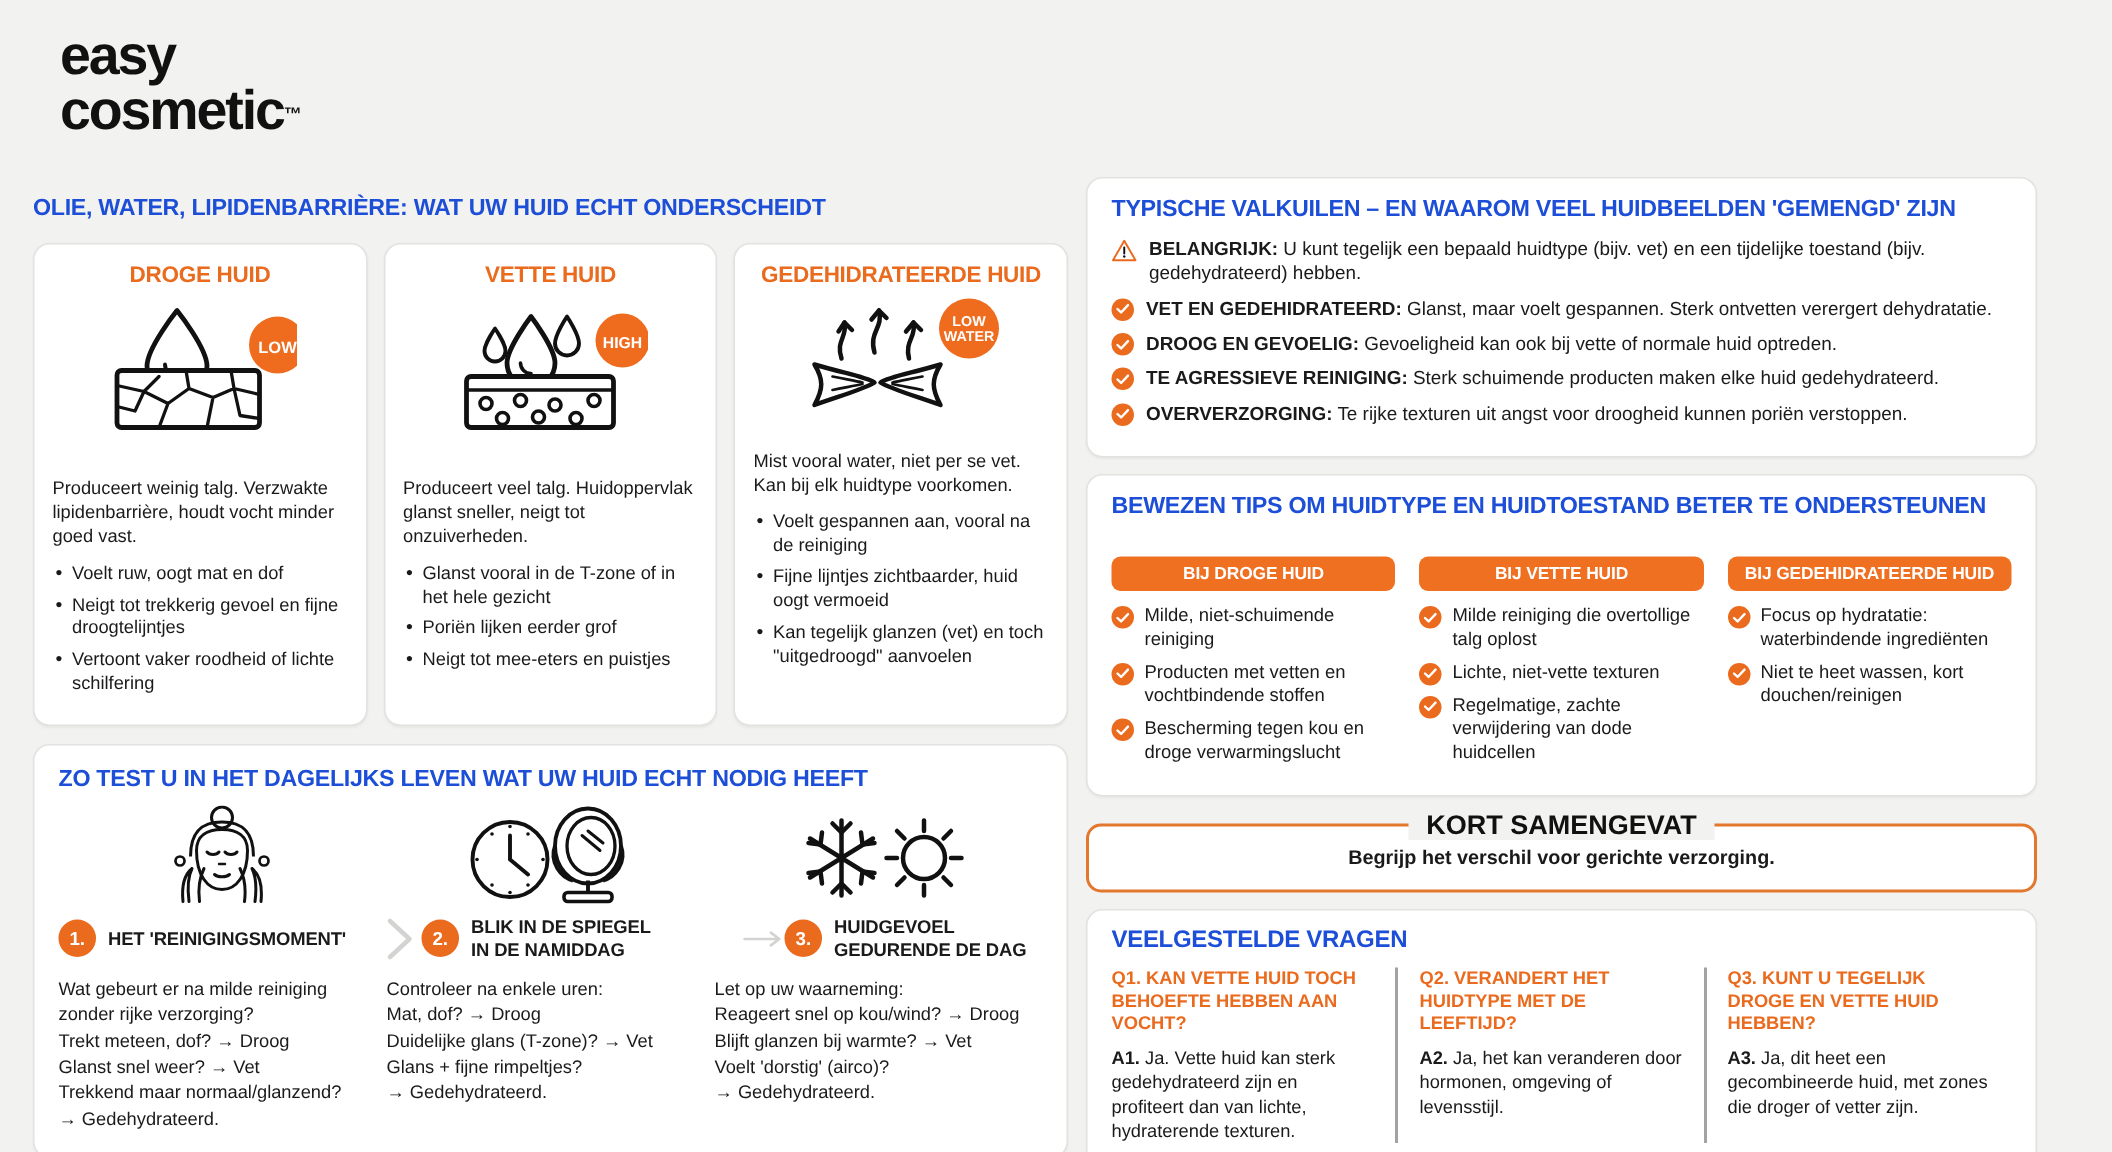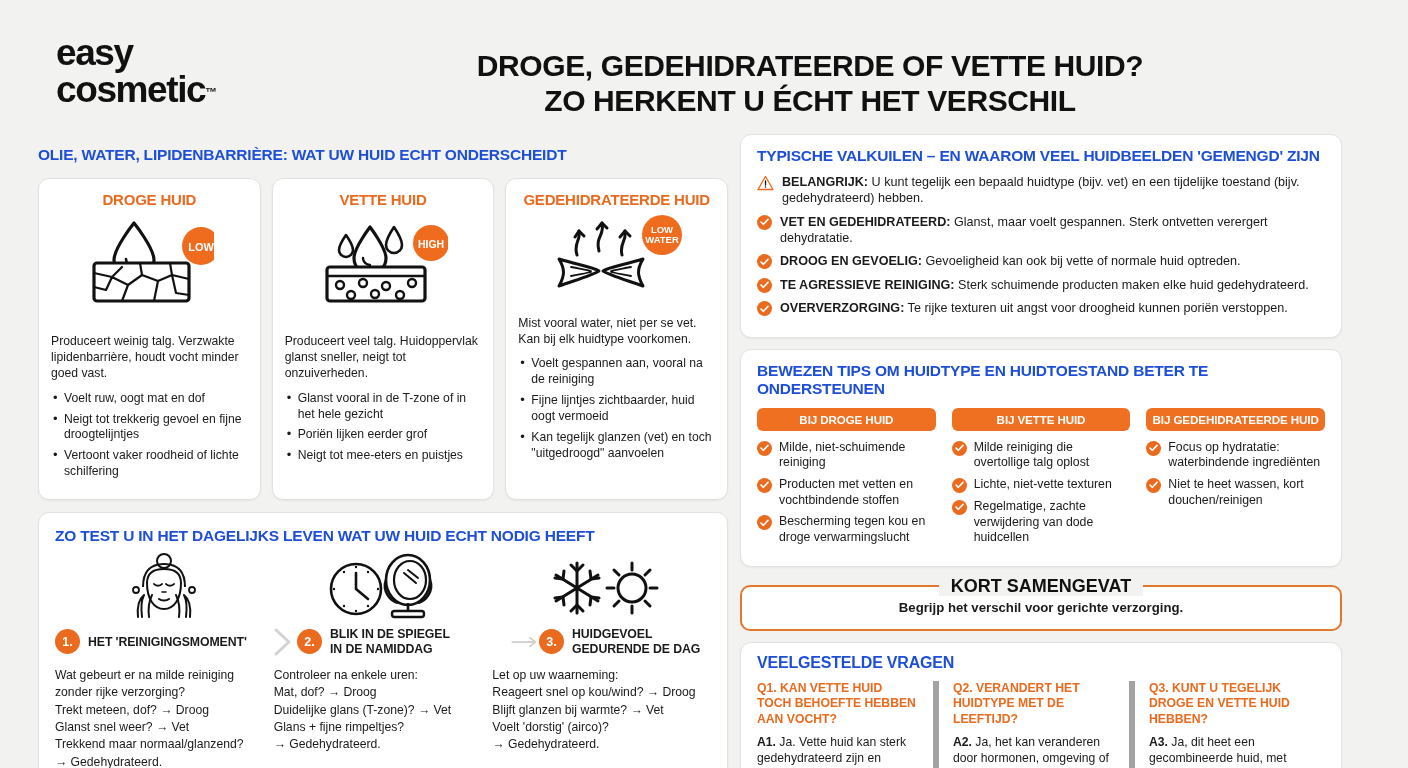--- a/index.html
+++ b/index.html
@@ -3,21 +3,21 @@
 <meta charset="utf-8">
 <style>
   * { box-sizing: border-box; margin: 0; padding: 0; }
   html, body {
     width: 1408px; height: 768px;
     background: #f2f2f0;
     font-family: "Liberation Sans", sans-serif;
     color: #1a1a1a;
     overflow: hidden;
   }
-  .page { position: relative; width: 1380px; height: 768px; padding: 16px; }
+  .page { position: relative; width: 1380px; height: 768px; padding: 0; }
 
   
   .header { display: flex; align-items: flex-start; height: 118px; padding: 18px 30px 0 40px; }
   .logo { width: 270px; flex: 0 0 270px; line-height: 1.0; }
   .logo-l1 { font-size: 37px; font-weight: 700; letter-spacing: -1.4px; color: #111; }
   .logo-l2 { font-size: 37px; font-weight: 700; letter-spacing: -1.4px; color: #111; position: relative; display: inline-block; }
   .logo-tm { font-size: 12px; font-weight: 700; vertical-align: super; color: #111; }
   .main-title { flex: 1; text-align: center; padding-top: 14px; padding-right: 40px; }
   .main-title div { font-size: 30px; font-weight: 700; letter-spacing: -0.4px; line-height: 1.18; color: #111; }
 
@@ -82,21 +82,21 @@
   .test-cols p { font-size: 12.2px; line-height: 1.42; }
 
   
   .pit-card { padding: 12px 16px 13px; }
   .pit-list { list-style: none; margin-top: 9px; }
   .pit-list li { display: flex; gap: 8px; margin-bottom: 7px; align-items: flex-start; }
   .pit-txt { font-size: 12.6px; line-height: 1.3; }
   .pit-txt b { font-weight: 700; }
 
   .tips-card { margin-top: 11px; padding: 12px 16px 14px; }
-  .tips-row { display: flex; gap: 16px; margin-top: 10px; }
+  .tips-row { display: flex; gap: 16px; margin-top: 24px; }
   .tips-col { flex: 1; }
   .pill {
     background: #f07022; color: #fff; border-radius: 6px;
     text-align: center; font-size: 11.6px; font-weight: 700;
     padding: 5px 4px; letter-spacing: -0.1px;
   }
   .tips-list { list-style: none; margin-top: 9px; }
   .tips-list li { display: flex; gap: 7px; margin-bottom: 6px; align-items: flex-start; }
   .tips-list .pit-txt { font-size: 12.3px; line-height: 1.28; }
 
@@ -109,45 +109,41 @@
     position: absolute; top: -11px; left: 0; right: 0; text-align: center;
   }
   .sum-title span {
     background: #f2f2f0; padding: 0 12px; font-size: 18px; font-weight: 700; color: #111;
   }
   .sum-text { text-align: center; font-size: 13.2px; line-height: 1.35; font-weight: 700; }
 
   .faq-card { margin-top: 11px; padding: 11px 16px 14px; }
   .faq-row { display: flex; margin-top: 9px; }
   .faq-col { flex: 1; padding-right: 14px; }
-  .faq-col + .faq-col { border-left: 6px solid #a3a3a3; padding-left: 14px; }
+  .faq-col + .faq-col { border-left: 2px solid #a3a3a3; padding-left: 14px; }
   .faq-q { color: #ea6a1e; font-size: 12.2px; font-weight: 700; line-height: 1.25; }
   .faq-a { font-size: 12.2px; line-height: 1.32; margin-top: 7px; }
   .faq-a b { font-weight: 700; }
 
   .badge-circ {
     width: 15px; height: 15px; flex: 0 0 15px; border-radius: 50%;
     background: #ea6a1e; display: flex; align-items: center; justify-content: center;
     margin-top: 1px;
   }
   .warn-ico { flex: 0 0 17px; margin-top: 1px; }
 </style>
 </head>
 <body>
 
 <div class="page">
 
   <div class="header">
     <div class="logo">
       <div class="logo-l1">easy</div>
       <div><span class="logo-l2">cosmetic</span><span class="logo-tm">™</span></div>
-    </div>
-    <div class="main-title">
-      <div>DROGE, GEDEHIDRATEERDE OF VETTE HUID?</div>
-      <div>ZO HERKENT U ÉCHT HET VERSCHIL</div>
     </div>
   </div>
 
   <div class="cols">
 
     <div class="col-left">
 
       <div class="sec-title trio-title">OLIE, WATER, LIPIDENBARRIÈRE: WAT UW HUID ECHT ONDERSCHEIDT</div>
 
       <div class="trio">

